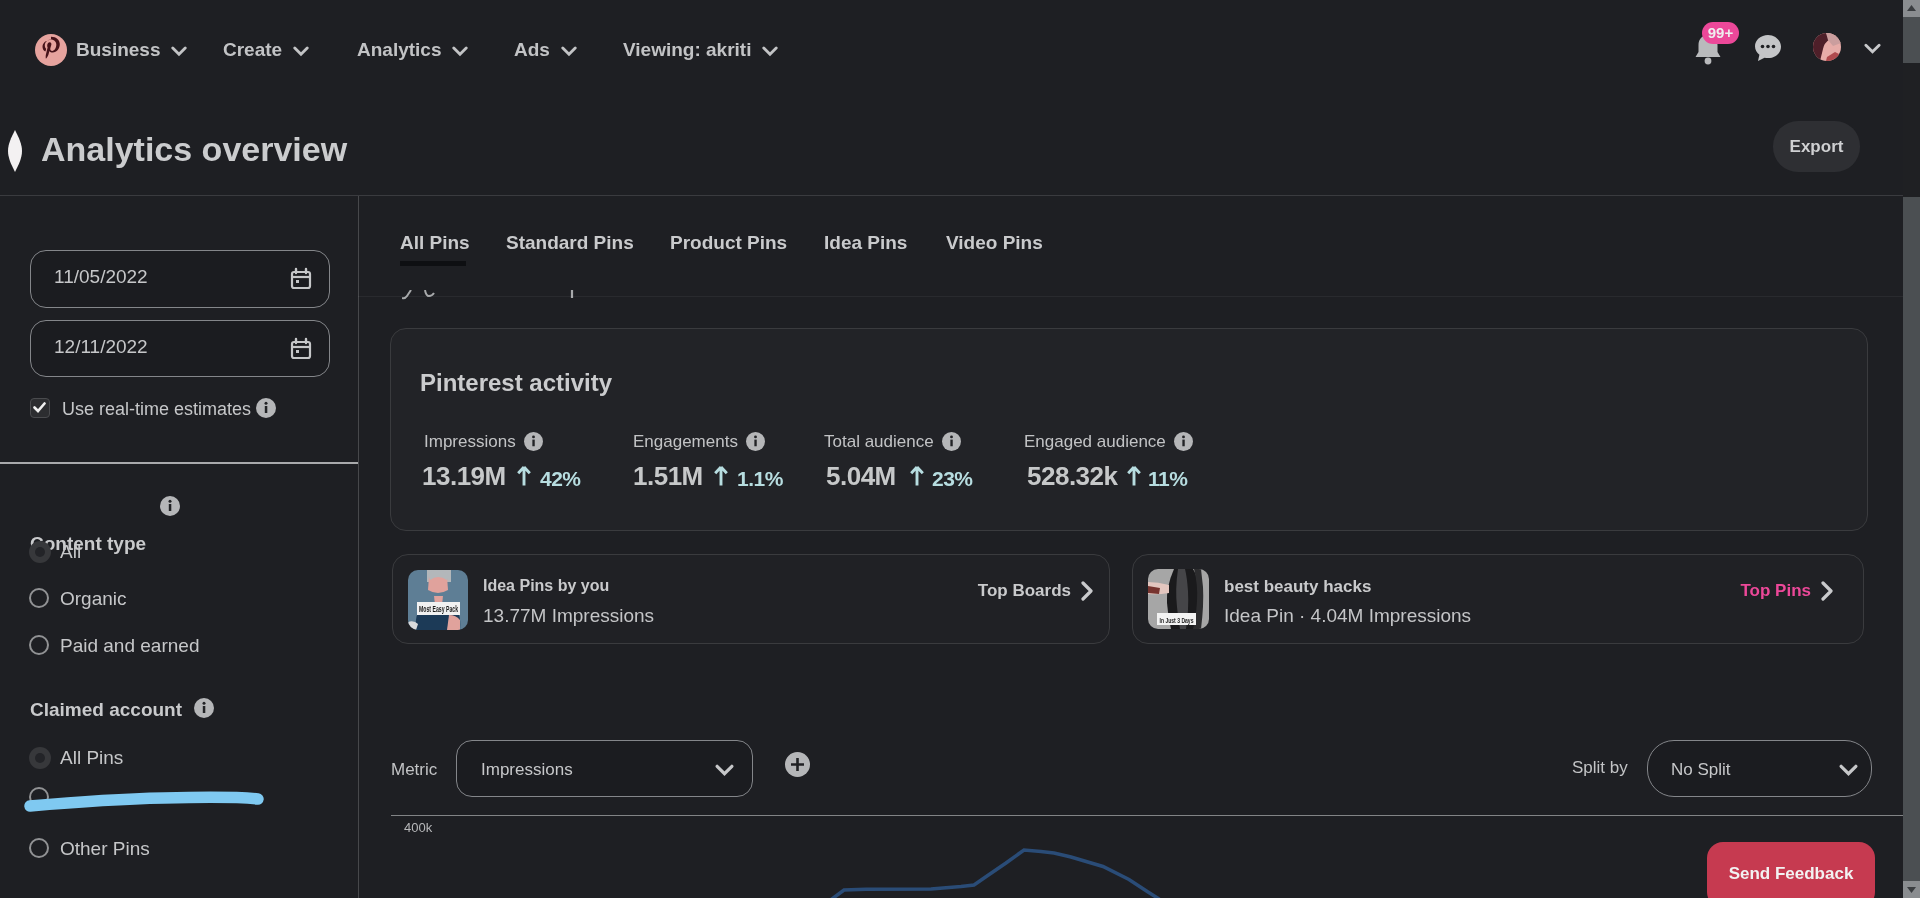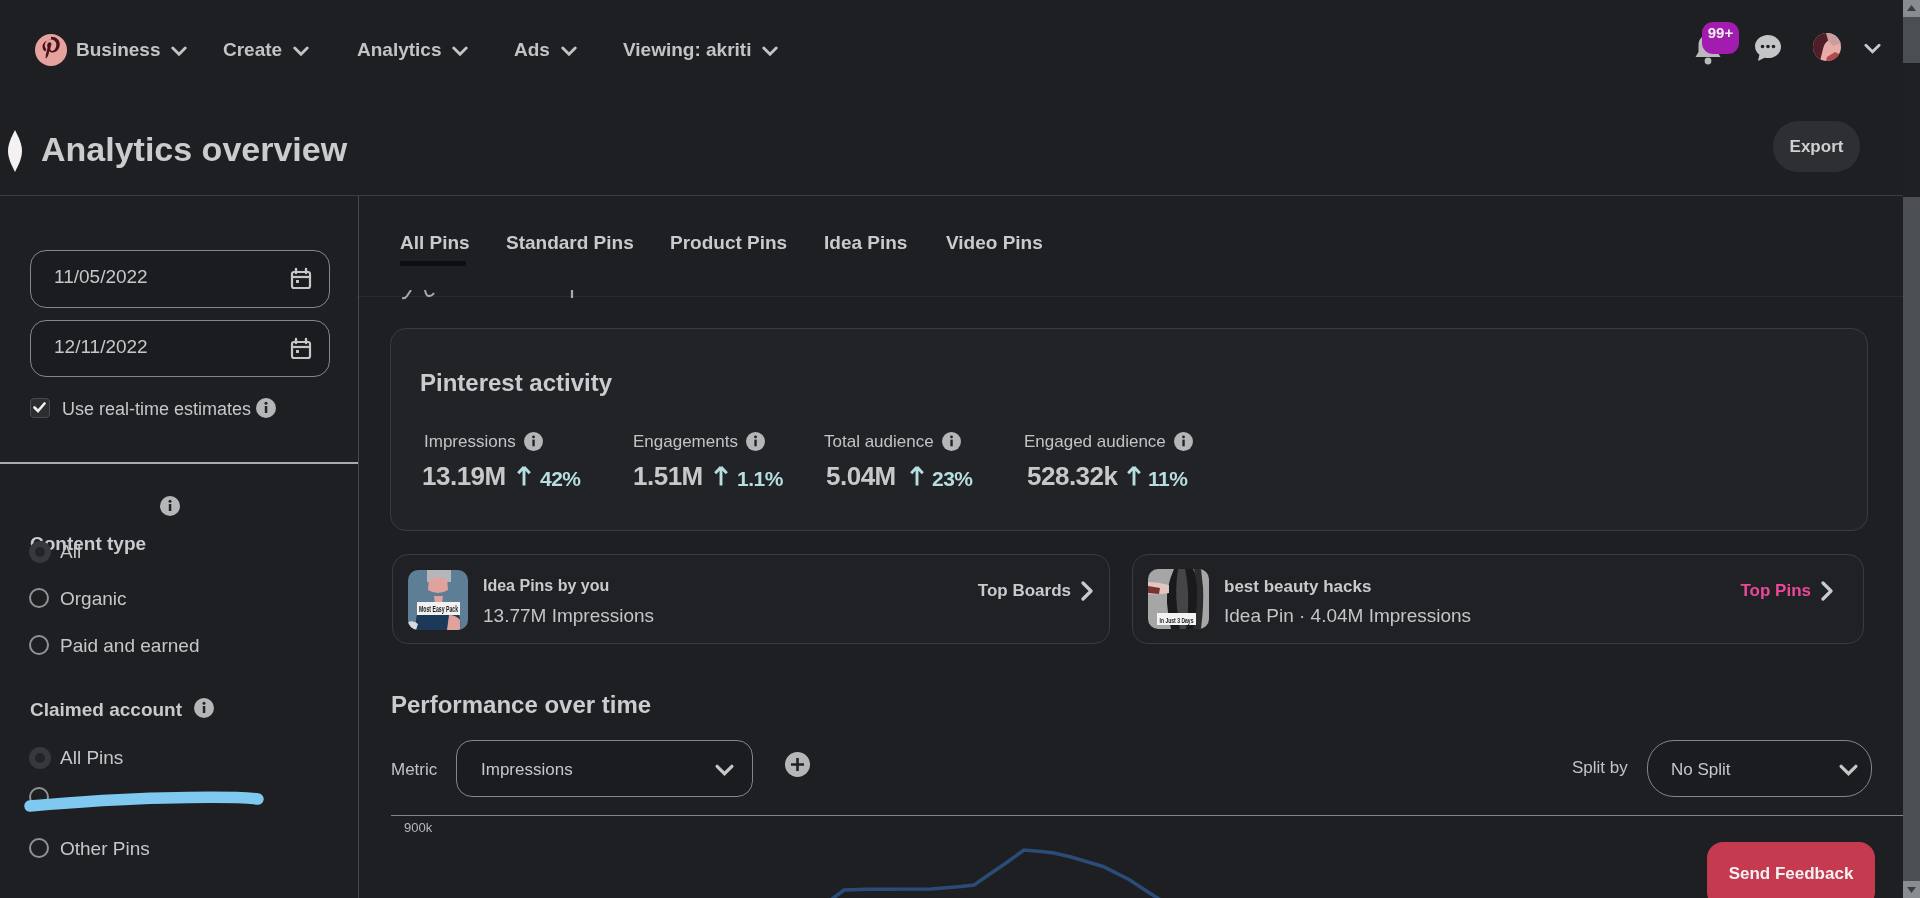--- a/index.html
+++ b/index.html
@@ -45,21 +45,21 @@
         <path d="M2 2l7 7 7-7" stroke="#c2c3c5" stroke-width="3.2" fill="none" stroke-linecap="round"></path>
       </svg></span>
   <span class="navitem" style="left:623px;">Viewing: akriti<svg class="nchev" width="16" height="11" viewBox="0 0 18 12">
         <path d="M2 2l7 7 7-7" stroke="#c2c3c5" stroke-width="3.2" fill="none" stroke-linecap="round"></path>
       </svg></span>
 
   <svg class="abs" style="left:1692px;top:32px;" width="32" height="34" viewBox="0 0 32 34">
     <path d="M16 3c-6 0-9.5 4.5-9.5 10v7l-3 5h25l-3-5v-7C25.5 7.5 22 3 16 3z" fill="#b9babc"></path>
     <circle cx="16" cy="29" r="3.4" fill="#b9babc"></circle>
   </svg>
-  <div class="abs" style="left:1702px;top:22px;width:37px;height:32px;background:#a21caf;border-radius:11px;color:#efefef;font-size:15px;font-weight:bold;text-align:center;line-height:22px;">99+</div>
+  <div class="abs" style="left:1702px;top:22px;width:37px;height:22px;background:#ec4899;border-radius:11px;color:#efefef;font-size:15px;font-weight:bold;text-align:center;line-height:22px;">99+</div>
 
   <svg class="abs" style="left:1753px;top:33px;" width="30" height="30" viewBox="0 0 30 30">
     <path d="M15 2C7.8 2 2 7 2 13.3c0 3.4 1.7 6.4 4.4 8.4L5 28l6.5-3.3c1.1.3 2.3.4 3.5.4 7.2 0 13-5 13-11.3S22.2 2 15 2z" fill="#c4c5c7"></path>
     <circle cx="9.5" cy="13.5" r="1.8" fill="#202124"></circle>
     <circle cx="15" cy="13.5" r="1.8" fill="#202124"></circle>
     <circle cx="20.5" cy="13.5" r="1.8" fill="#202124"></circle>
   </svg>
 
   <svg class="abs" style="left:1813px;top:33px;" width="28" height="28" viewBox="0 0 28 28">
     <defs>
@@ -281,42 +281,41 @@
     <div class="abs" style="left:91px;top:22px;font-size:17px;font-weight:bold;color:#c9cacc;">best beauty hacks</div>
     <div class="abs" style="left:91px;top:50px;font-size:19px;color:#c4c5c7;">Idea Pin · 4.04M Impressions</div>
     <div class="abs" style="right:30px;top:26px;display:flex;align-items:center;gap:10px;">
         <span style="font-size:17px;font-weight:bold;color:#ec4899;">Top Pins</span>
         <svg width="12" height="20" viewBox="0 0 12 20">
           <path d="M2 2l8 8-8 8" stroke="#c9cacc" stroke-width="3.2" fill="none" stroke-linecap="round" stroke-linejoin="round"></path>
         </svg>
       </div>
   </div>
 
-  <div class="abs" style="left:33px;top:495px;font-size:24px;font-weight:bold;color:#cbccce;">Performance over time</div>
   <div class="abs" style="left:33px;top:564px;font-size:17px;color:#c2c3c5;">Metric</div>
   <div class="sel" style="left:98px;top:544px;width:297px;height:57px;">
     <div class="abs" style="left:24px;top:19px;font-size:17px;color:#c6c7c9;">Impressions</div>
     <svg class="abs" style="left:258px;top:23px" width="19" height="13" viewBox="0 0 18 12">
         <path d="M2 2l7 7 7-7" stroke="#c6c7c9" stroke-width="3" fill="none" stroke-linecap="round"></path>
       </svg>
   </div>
   <svg class="abs" style="left:427px;top:556px" width="25" height="25" viewBox="0 0 25 25">
       <circle cx="12.5" cy="12.5" r="12.5" fill="#b5b6b8"></circle>
       <path d="M12.5 6v13M6 12.5h13" stroke="#202124" stroke-width="2.6"></path>
     </svg>
   <div class="abs" style="left:1214px;top:562px;font-size:17px;color:#c2c3c5;">Split by</div>
   <div class="sel" style="left:1289px;top:544px;width:225px;height:57px;border-radius:27px;">
     <div class="abs" style="left:23px;top:19px;font-size:17px;color:#c6c7c9;">No Split</div>
     <svg class="abs" style="left:191px;top:23px" width="19" height="13" viewBox="0 0 18 12">
         <path d="M2 2l7 7 7-7" stroke="#c6c7c9" stroke-width="3" fill="none" stroke-linecap="round"></path>
       </svg>
   </div>
 
   <div class="abs" style="left:33px;top:619px;width:1512px;height:84px;border-top:1px solid #828486;">
-    <div class="abs" style="left:13px;top:4px;font-size:13px;color:#b7b8ba;">900k</div>
+    <div class="abs" style="left:13px;top:4px;font-size:13px;color:#b7b8ba;">400k</div>
     <svg class="abs" style="left:0;top:0;" width="1512" height="84" viewBox="0 0 1512 84">
       <path d="M437 86 L441 83 L453 74 L475 73.2 L540 73 L570 70.5 L583 69 L596 60 L615 47 L633 34 L650 35.5 L663 37 L680 41 L712 50.5 L738 63.5 L757 76 L768 83 L772 86" fill="none" stroke="#2a4c77" stroke-width="3.5"></path>
     </svg>
   </div>
 </div>
 
 <div class="abs" style="left:1707px;top:842px;width:168px;height:66px;background:#c63a50;border-radius:16px;color:#f2f2f2;font-size:17px;font-weight:bold;text-align:center;line-height:64px;">Send Feedback</div>
 
 <div class="abs" style="left:1903px;top:0;width:17px;height:898px;background:#4b4f52;">
   <div class="abs" style="left:0;top:0;width:17px;height:17px;background:#8a8d90;">

